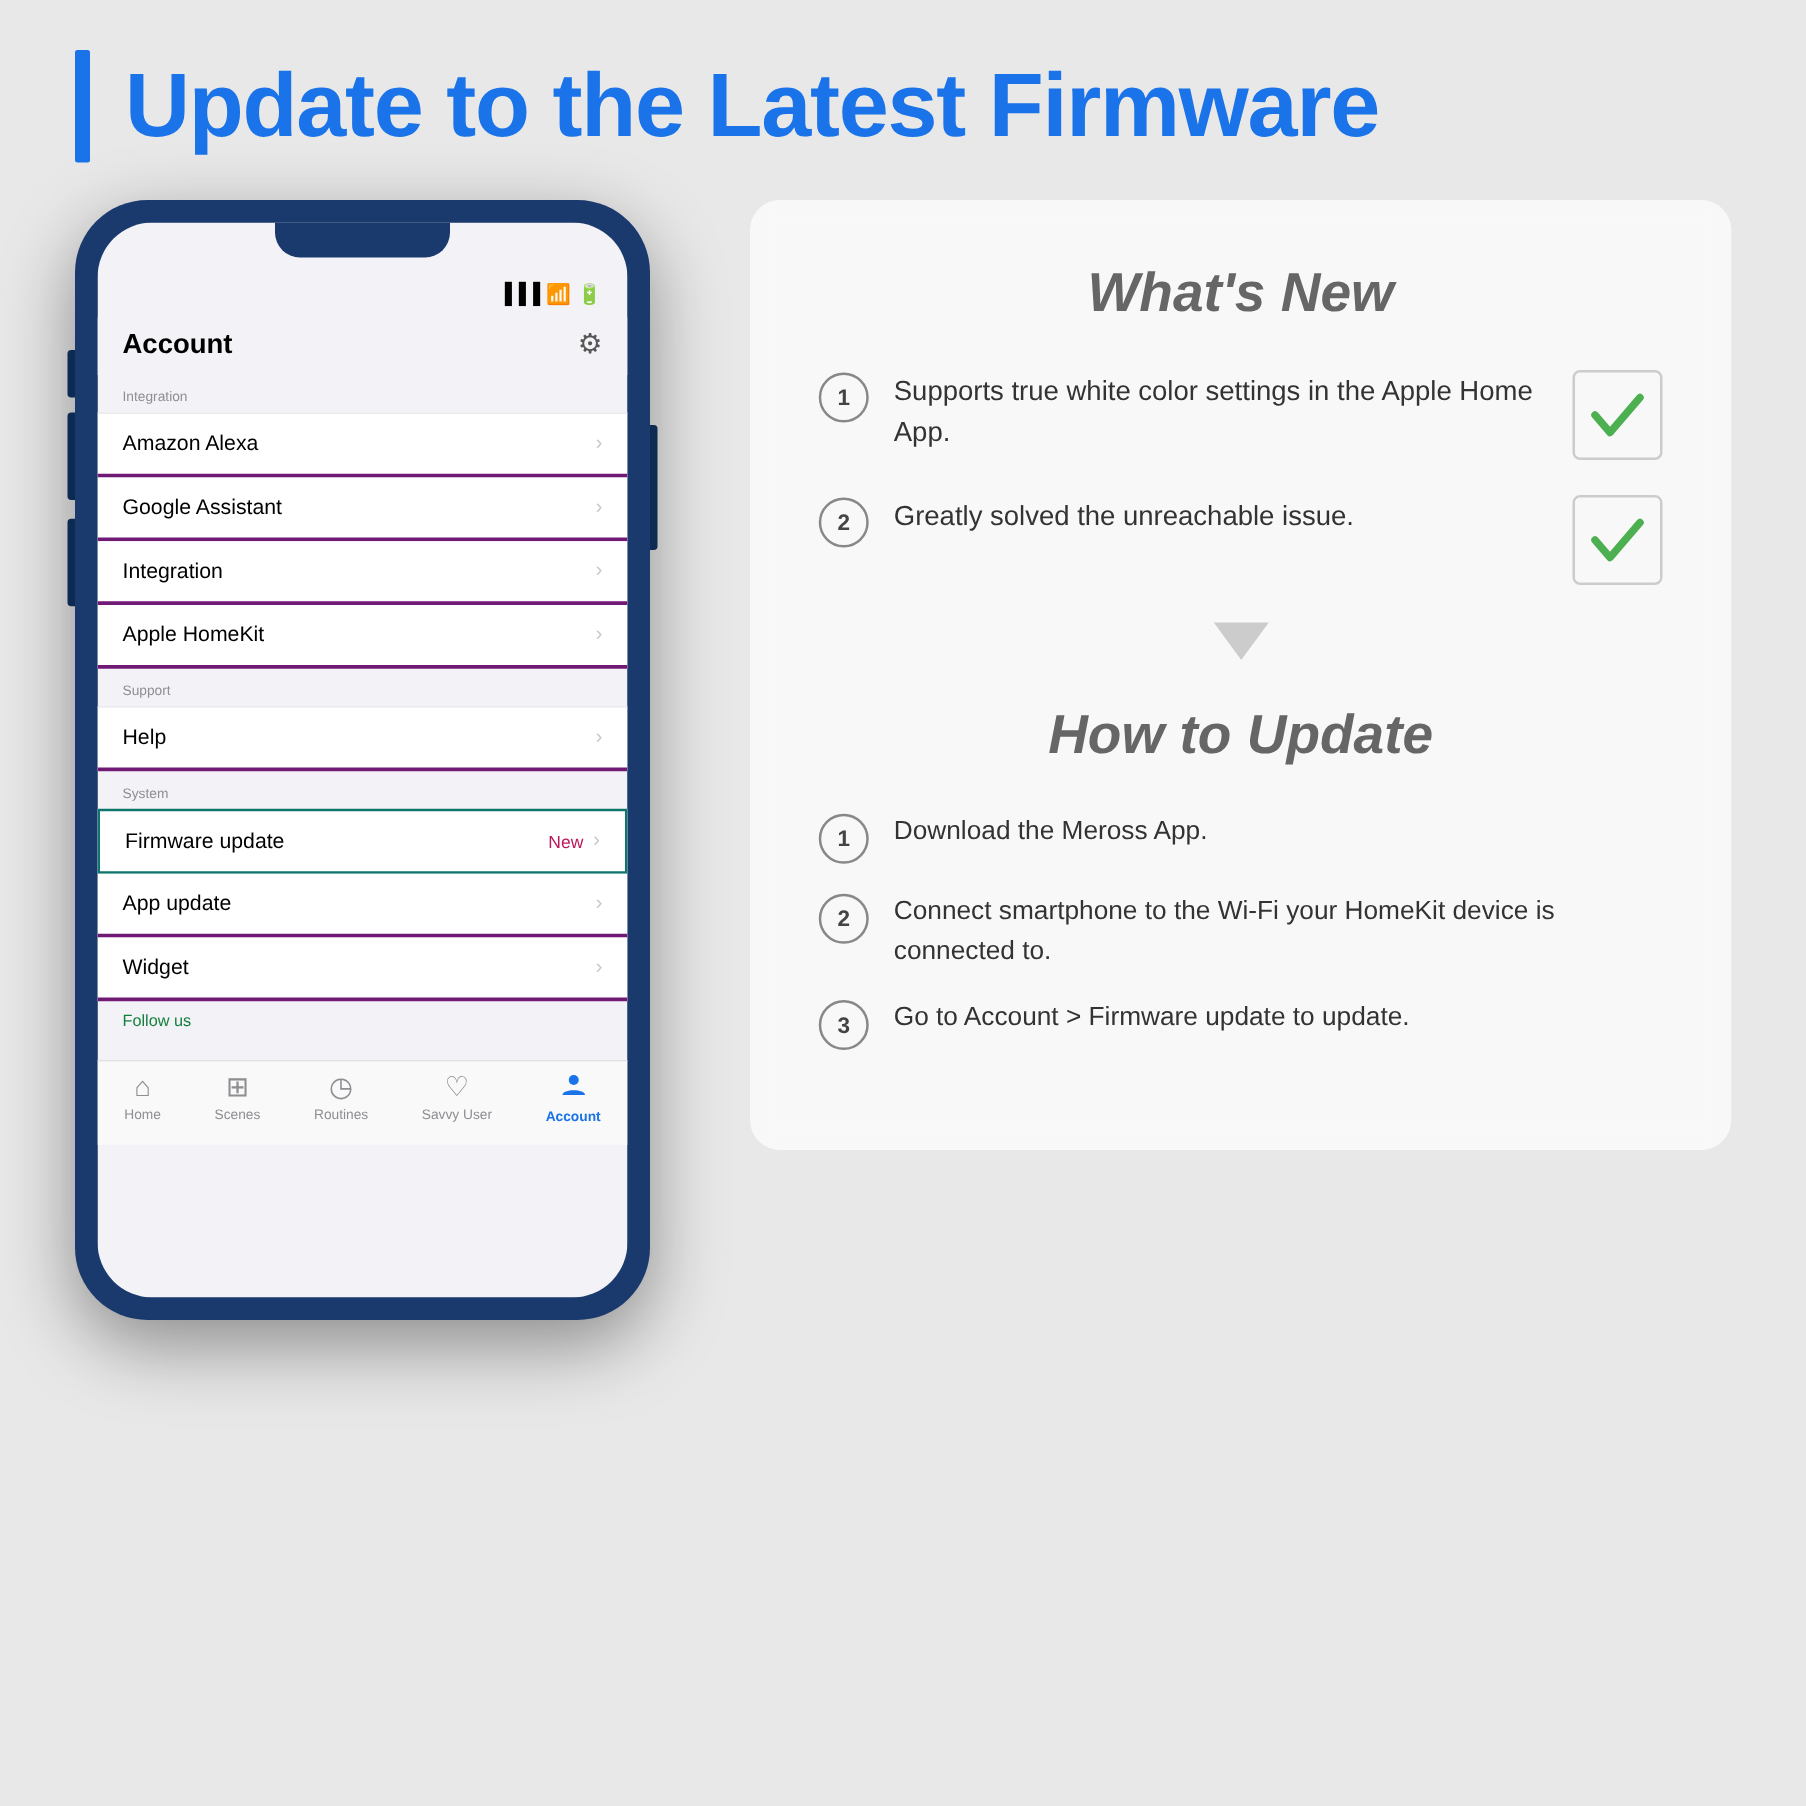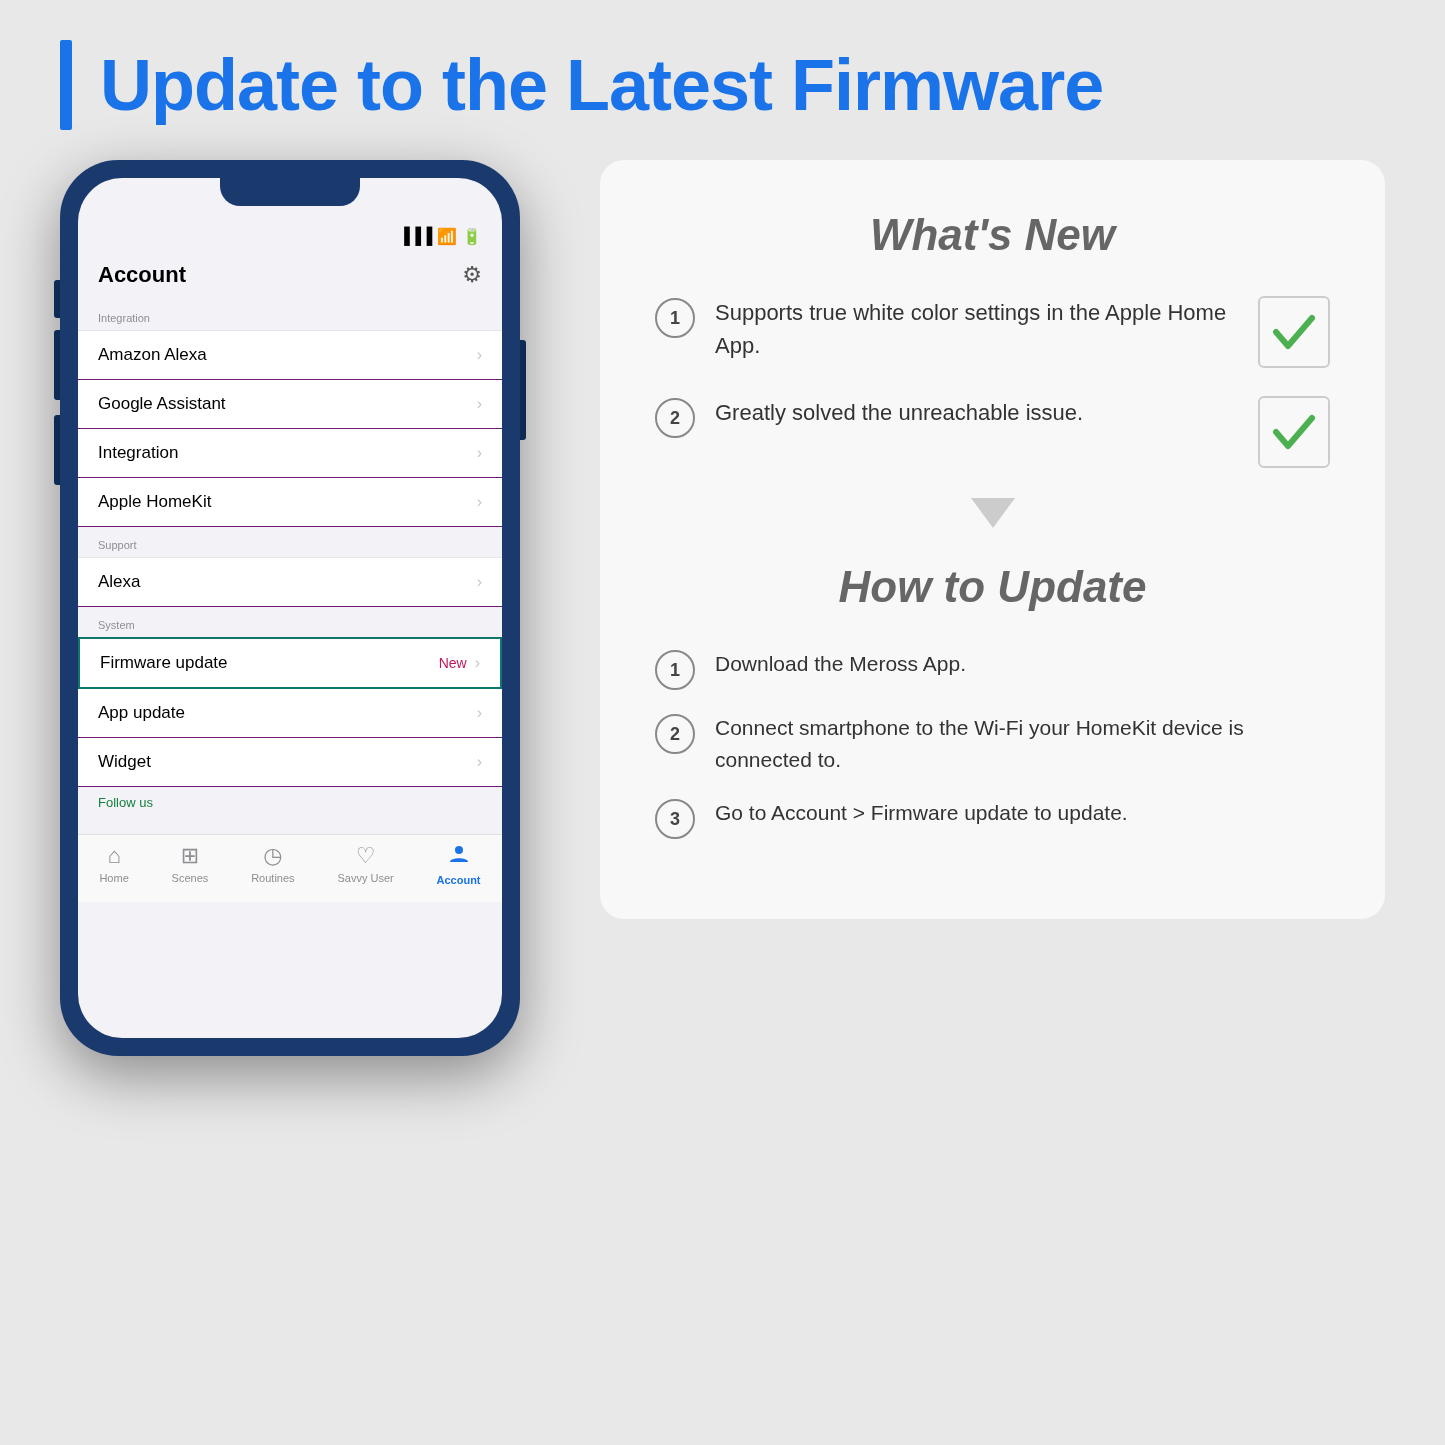--- a/index.html
+++ b/index.html
@@ -157,21 +157,21 @@
       font-size: 11px;
       color: #8e8e93;
       padding: 12px 20px 6px;
     }
     .menu-item {
       background: #fff;
       display: flex;
       align-items: center;
       justify-content: space-between;
       padding: 14px 20px;
-      border-bottom: 1px solid #701a75;
+      border-bottom: 3px solid #701a75;
     }
     .menu-item:first-of-type {
       border-top: 1px solid #e5e5ea;
     }
     .menu-item-label {
       font-size: 17px;
       color: #000;
     }
     .menu-item-right {
       display: flex;
@@ -367,21 +367,21 @@
             </div>
             <div class="menu-item">
               <span class="menu-item-label">Apple HomeKit</span>
               <span class="chevron">›</span>
             </div>
           </div>
 
           <div class="menu-section-label">Support</div>
           <div>
             <div class="menu-item">
-              <span class="menu-item-label">Alexa</span>
+              <span class="menu-item-label">Help</span>
               <span class="chevron">›</span>
             </div>
           </div>
 
           <div class="menu-section-label">System</div>
           <div>
             <div class="menu-item firmware-highlighted">
               <span class="menu-item-label">Firmware update</span>
               <div class="menu-item-right">
                 <span class="menu-badge-new">New</span>

